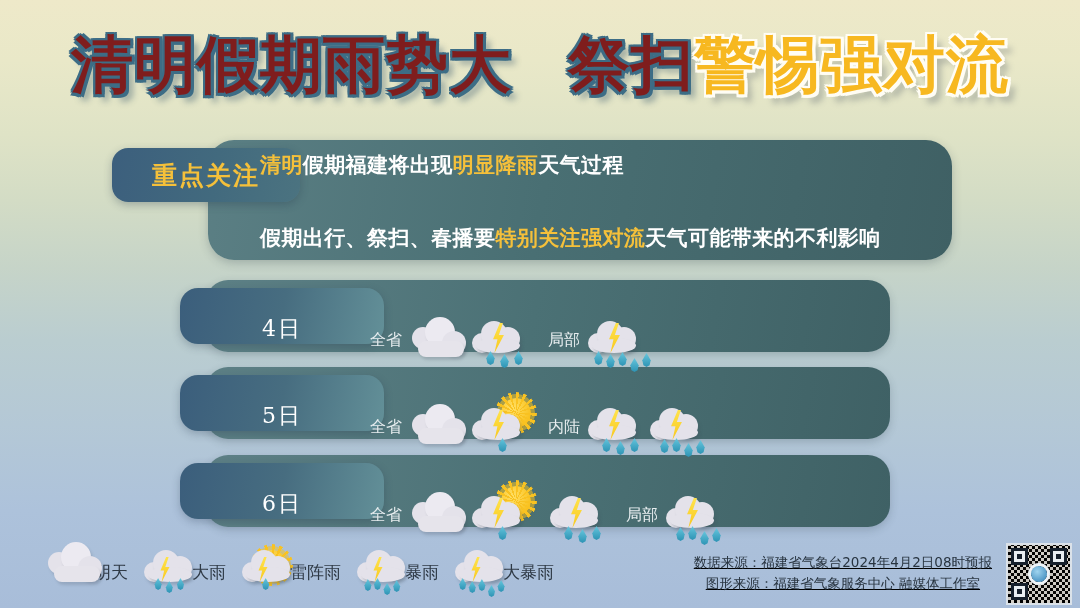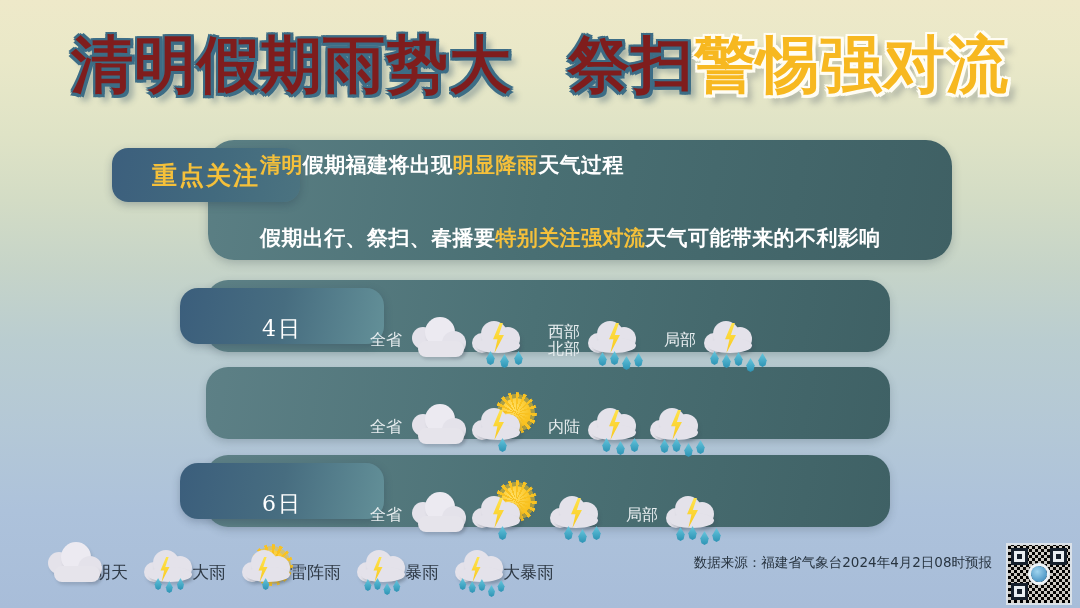--- a/index.html
+++ b/index.html
@@ -171,21 +171,21 @@
   }
   .lg-item{ display:flex; align-items:center; margin-right:14px; }
   .lg-item .wi{ width:48px; height:48px; }
   .lg-text{
     font-family:"DejaVu Sans","Liberation Sans",sans-serif;
     font-size:17px; color:#2f3a46; margin-left:2px; white-space:nowrap;
   }
 
   
   .footer{
-    position:absolute; right:88px; top:552px; text-align:center;
+    position:absolute; right:88px; top:552px; text-align:center;text-decoration:underline;
   }
   .footer div{
     font-family:"DejaVu Sans","Liberation Sans",sans-serif;
     font-size:13.5px; color:#283440; line-height:1.55; white-space:nowrap;
   }
   .qr{
     position:absolute; right:8px; top:543px; width:66px; height:62px;
     background:
       repeating-linear-gradient(90deg,#16202c 0 3px, #e9eef2 3px 6px),
       repeating-linear-gradient(0deg,#16202c 0 3px, #dfe6ec 3px 6px);
@@ -252,43 +252,20 @@
               </div>
               <div class="bolt"></div>
               <div class="drops">
                 <div class="drop" style="left: 12px; bottom: 8px;"></div>
                 <div class="drop" style="left: 26px; bottom: 5px;"></div>
                 <div class="drop" style="left: 40px; bottom: 8px;"></div>
               </div>
             </div>
           </div>
         </div>
-        <div class="grp" style="margin-right: 16px;">
-          <div class="grp-label">
-            <div>西部</div>
-            <div>北部</div>
-          </div>
-          <div class="icons">
-            <div class="wi">
-              <div class="cloud">
-                <div class="b c1"></div>
-                <div class="b c2"></div>
-                <div class="b c3"></div>
-                <div class="b c4"></div>
-              </div>
-              <div class="bolt"></div>
-              <div class="drops">
-                <div class="drop" style="left: 8px; bottom: 7px;"></div>
-                <div class="drop" style="left: 20px; bottom: 8px;"></div>
-                <div class="drop" style="left: 32px; bottom: 3px;"></div>
-                <div class="drop" style="left: 44px; bottom: 6px;"></div>
-              </div>
-            </div>
-          </div>
-        </div>
         <div class="grp" style="margin-right: 0px;">
           <div class="grp-label">
             <div>局部</div>
           </div>
           <div class="icons">
             <div class="wi">
               <div class="cloud">
                 <div class="b c1"></div>
                 <div class="b c2"></div>
                 <div class="b c3"></div>
@@ -302,20 +279,23 @@
                 <div class="drop" style="left: 40px; bottom: 1px;"></div>
                 <div class="drop" style="left: 52px; bottom: 6px;"></div>
               </div>
             </div>
           </div>
         </div>
       </div>
     </div>
     <div class="day-row" style="top: 367px;">
       <div class="row-panel"></div>
+      <div class="day-pill">
+        <span>5日</span>
+      </div>
       <div class="row-content">
         <div class="grp" style="margin-right: 16px;">
           <div class="grp-label">
             <div>全省</div>
           </div>
           <div class="icons">
             <div class="wi cloudy">
               <div class="cloud">
                 <div class="cc1"></div>
                 <div class="cc2"></div>
@@ -533,20 +513,21 @@
           <div class="drop" style="left: 32px; bottom: 1px;"></div>
           <div class="drop" style="left: 41.6px; bottom: 6px;"></div>
         </div>
       </div>
       <span class="lg-text">大暴雨</span>
     </div>
   </div>
 
 <div class="footer">
   <div>数据来源：福建省气象台2024年4月2日08时预报</div>
+  <div>图形来源：福建省气象服务中心 融媒体工作室</div>
 </div>
 <div class="qr">
   <div class="corner tl">
       <i></i>
     </div>
   <div class="corner tr">
       <i></i>
     </div>
   <div class="corner bl">
       <i></i>

